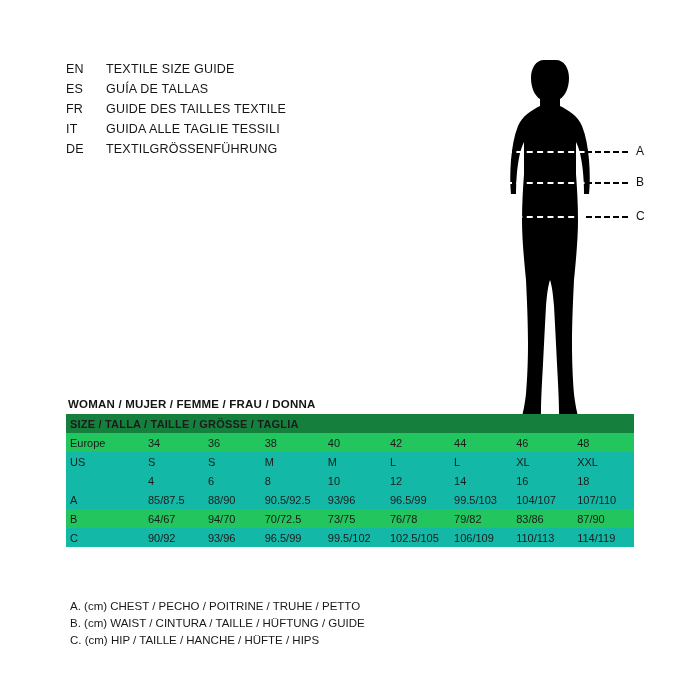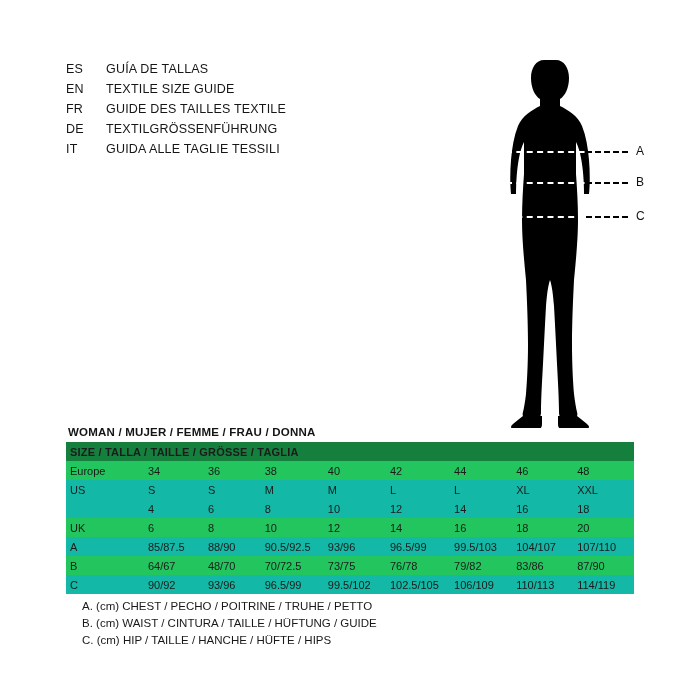--- a/index.html
+++ b/index.html
@@ -76,21 +76,21 @@
     position: absolute;
     font-size: 12px;
     color: #111;
     letter-spacing: 0.5px;
   }
 
   
   .table-wrap {
     position: absolute;
     left: 66px;
-    top: 424px;
+    top: 396px;
     width: 568px;
   }
   .group-title {
     font-size: 11.5px;
     font-weight: bold;
     color: #141414;
     padding: 2px 0 4px 2px;
     letter-spacing: 0.2px;
   }
   table.size-table {
@@ -116,53 +116,53 @@
   td.label-col {
     width: 88px;
     text-align: left;
     padding-left: 4px;
   }
   td.val { text-align: left; width: 60px; margin-left: 32px; }
 
   
   .legend {
     position: absolute;
-    left: 82px;
+    left: 70px;
     top: 598px;
     font-size: 11.5px;
     color: #191919;
     line-height: 17px;
   }
   .legend div { white-space: nowrap; }
 </style>
 </head>
 <body>
 
 <div class="page">
 
   <div class="lang-block">
     <div class="lang-row">
+      <span class="lang-code">EN</span>
+      <span class="lang-title">TEXTILE SIZE GUIDE</span>
+    </div>
+    <div class="lang-row">
       <span class="lang-code">ES</span>
       <span class="lang-title">GUÍA DE TALLAS</span>
     </div>
     <div class="lang-row">
-      <span class="lang-code">EN</span>
-      <span class="lang-title">TEXTILE SIZE GUIDE</span>
-    </div>
-    <div class="lang-row">
       <span class="lang-code">FR</span>
       <span class="lang-title">GUIDE DES TAILLES TEXTILE</span>
     </div>
     <div class="lang-row">
+      <span class="lang-code">IT</span>
+      <span class="lang-title">GUIDA ALLE TAGLIE TESSILI</span>
+    </div>
+    <div class="lang-row">
       <span class="lang-code">DE</span>
       <span class="lang-title">TEXTILGRÖSSENFÜHRUNG</span>
-    </div>
-    <div class="lang-row">
-      <span class="lang-code">IT</span>
-      <span class="lang-title">GUIDA ALLE TAGLIE TESSILI</span>
     </div>
   </div>
 
   <div class="figure-area">
     <svg class="silhouette" width="190" height="380" viewBox="0 0 190 380">
       <g fill="#000000">
 
         <path d="M84 12 C76 12 71 20 71 30 C71 40 75 48 80 51 L80 58 C72 62 62 68 58 78
                  C54 88 52 100 51 112 C50 124 50 136 51 146 L56 146 C56 134 57 120 59 110
                  C60 104 62 98 64 94 L64 126 C63 140 62 156 62 172 C62 190 64 212 66 232
@@ -232,48 +232,37 @@
           <td class="val">4</td>
           <td class="val">6</td>
           <td class="val">8</td>
           <td class="val">10</td>
           <td class="val">12</td>
           <td class="val">14</td>
           <td class="val">16</td>
           <td class="val">18</td>
         </tr>
 
-        <tr class="row-plain">
-          <td class="label-col">UK</td>
-          <td class="val">6</td>
-          <td class="val">8</td>
-          <td class="val">10</td>
-          <td class="val">12</td>
-          <td class="val">14</td>
-          <td class="val">16</td>
-          <td class="val">18</td>
-          <td class="val">20</td>
-        </tr>
 
         <tr class="row-shade">
           <td class="label-col">A</td>
           <td class="val">85/87.5</td>
           <td class="val">88/90</td>
           <td class="val">90.5/92.5</td>
           <td class="val">93/96</td>
           <td class="val">96.5/99</td>
           <td class="val">99.5/103</td>
           <td class="val">104/107</td>
           <td class="val">107/110</td>
         </tr>
 
         <tr class="row-plain">
           <td class="label-col">B</td>
           <td class="val">64/67</td>
-          <td class="val">48/70</td>
+          <td class="val">94/70</td>
           <td class="val">70/72.5</td>
           <td class="val">73/75</td>
           <td class="val">76/78</td>
           <td class="val">79/82</td>
           <td class="val">83/86</td>
           <td class="val">87/90</td>
         </tr>
 
         <tr class="row-shade">
           <td class="label-col">C</td>

